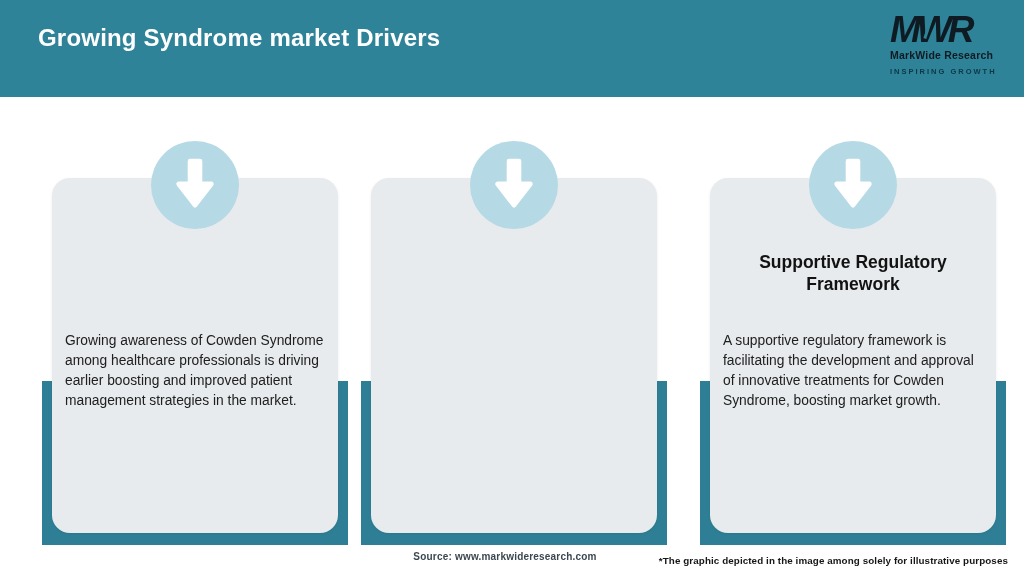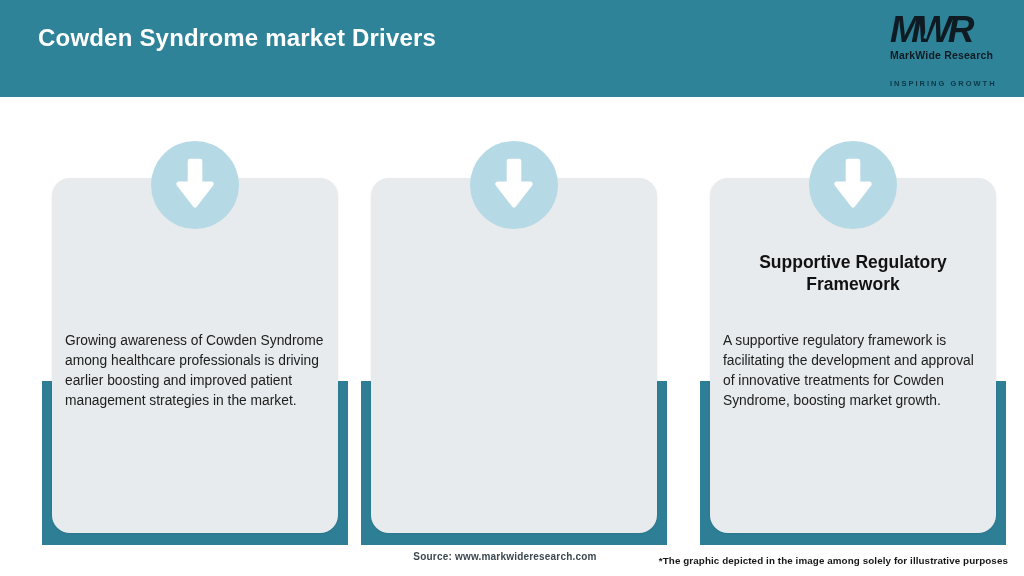--- a/index.html
+++ b/index.html
@@ -41,21 +41,21 @@
   .logo-slash{
     position:absolute;left:46%;top:4px;
     width:3px;height:24px;background:var(--header-teal);
     transform:rotate(18deg);
   }
   .logo-name{
     margin-top:1px;font-size:10.5px;font-weight:bold;
     letter-spacing:.2px;color:var(--logo-ink);white-space:nowrap;
   }
   .logo-tagline{
-    margin-top:18px;font-size:7.5px;font-weight:bold;
+    margin-top:6px;font-size:7.5px;font-weight:bold;
     letter-spacing:2px;color:#0C3844;white-space:nowrap;
   }
   
   .card-group{position:absolute;top:0;width:306px;height:576px;}
   .g1{left:42px;} .g2{left:361px;} .g3{left:700px;}
   .band{
     position:absolute;left:0;top:381px;
     width:306px;height:164px;
     background:var(--band-teal);
   }
@@ -96,21 +96,21 @@
     font-size:9.8px;font-weight:600;color:#161616;
     letter-spacing:.1px;
   }
 </style>
 </head>
 <body>
 
 <div class="canvas">
 
   <header class="topbar">
-    <h1 class="page-title">Cowden Syndrome market Drivers</h1>
+    <h1 class="page-title">Growing Syndrome market Drivers</h1>
     <div class="logo">
       <div class="logo-monogram">
         <span>MWR</span>
         <span class="logo-slash"></span>
       </div>
       <div class="logo-name">MarkWide Research</div>
       <div class="logo-tagline">INSPIRING GROWTH</div>
     </div>
   </header>
 

